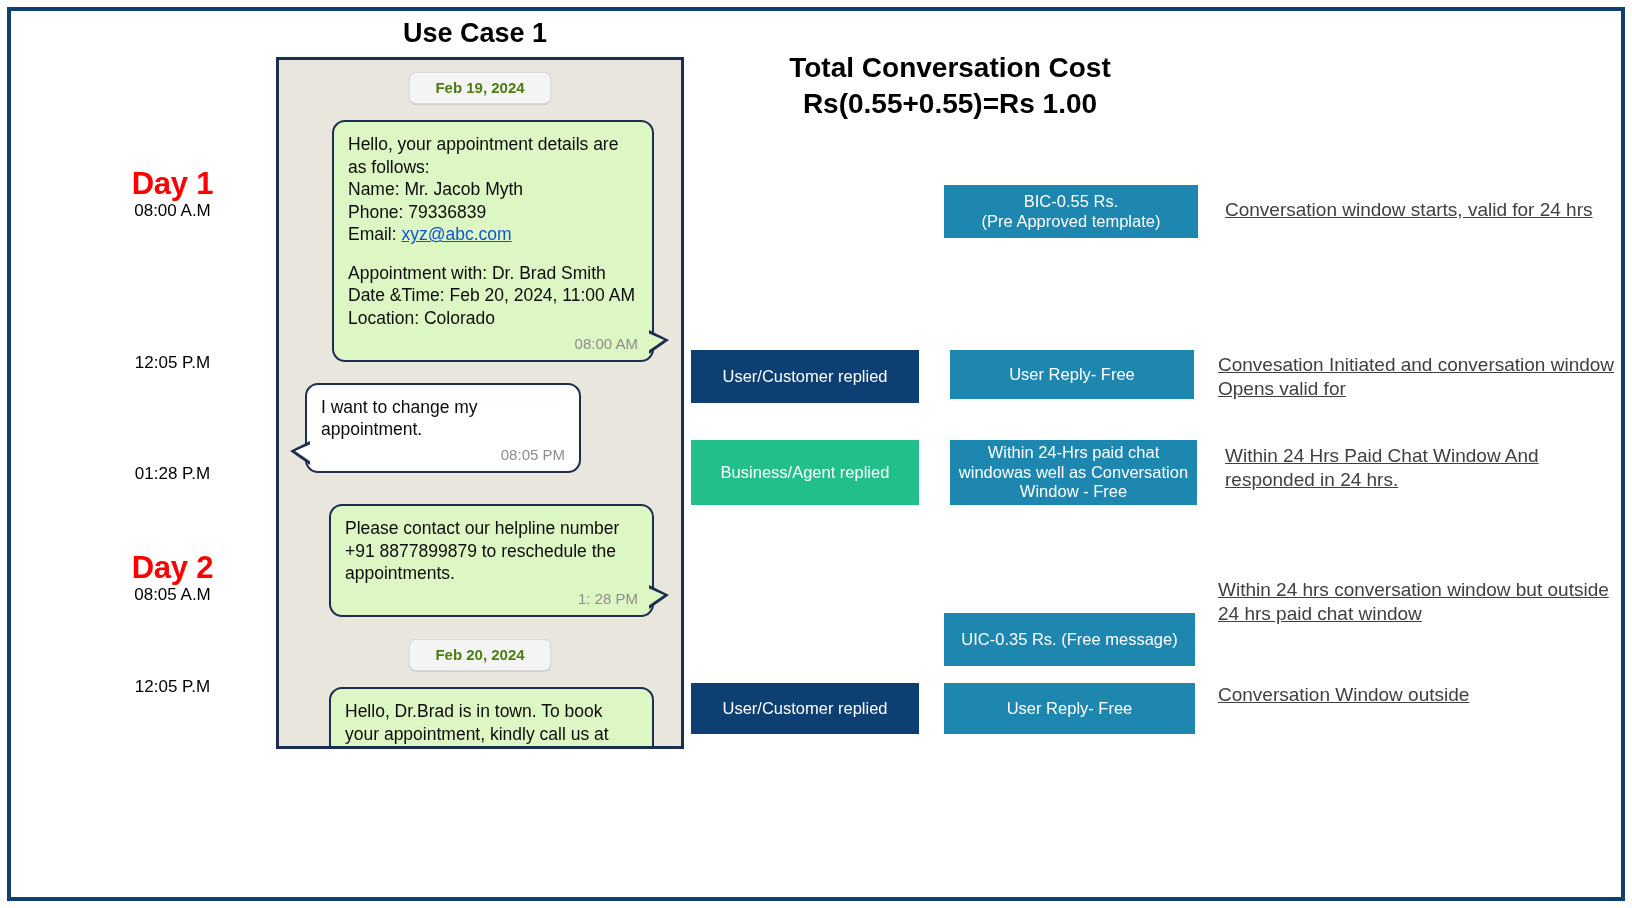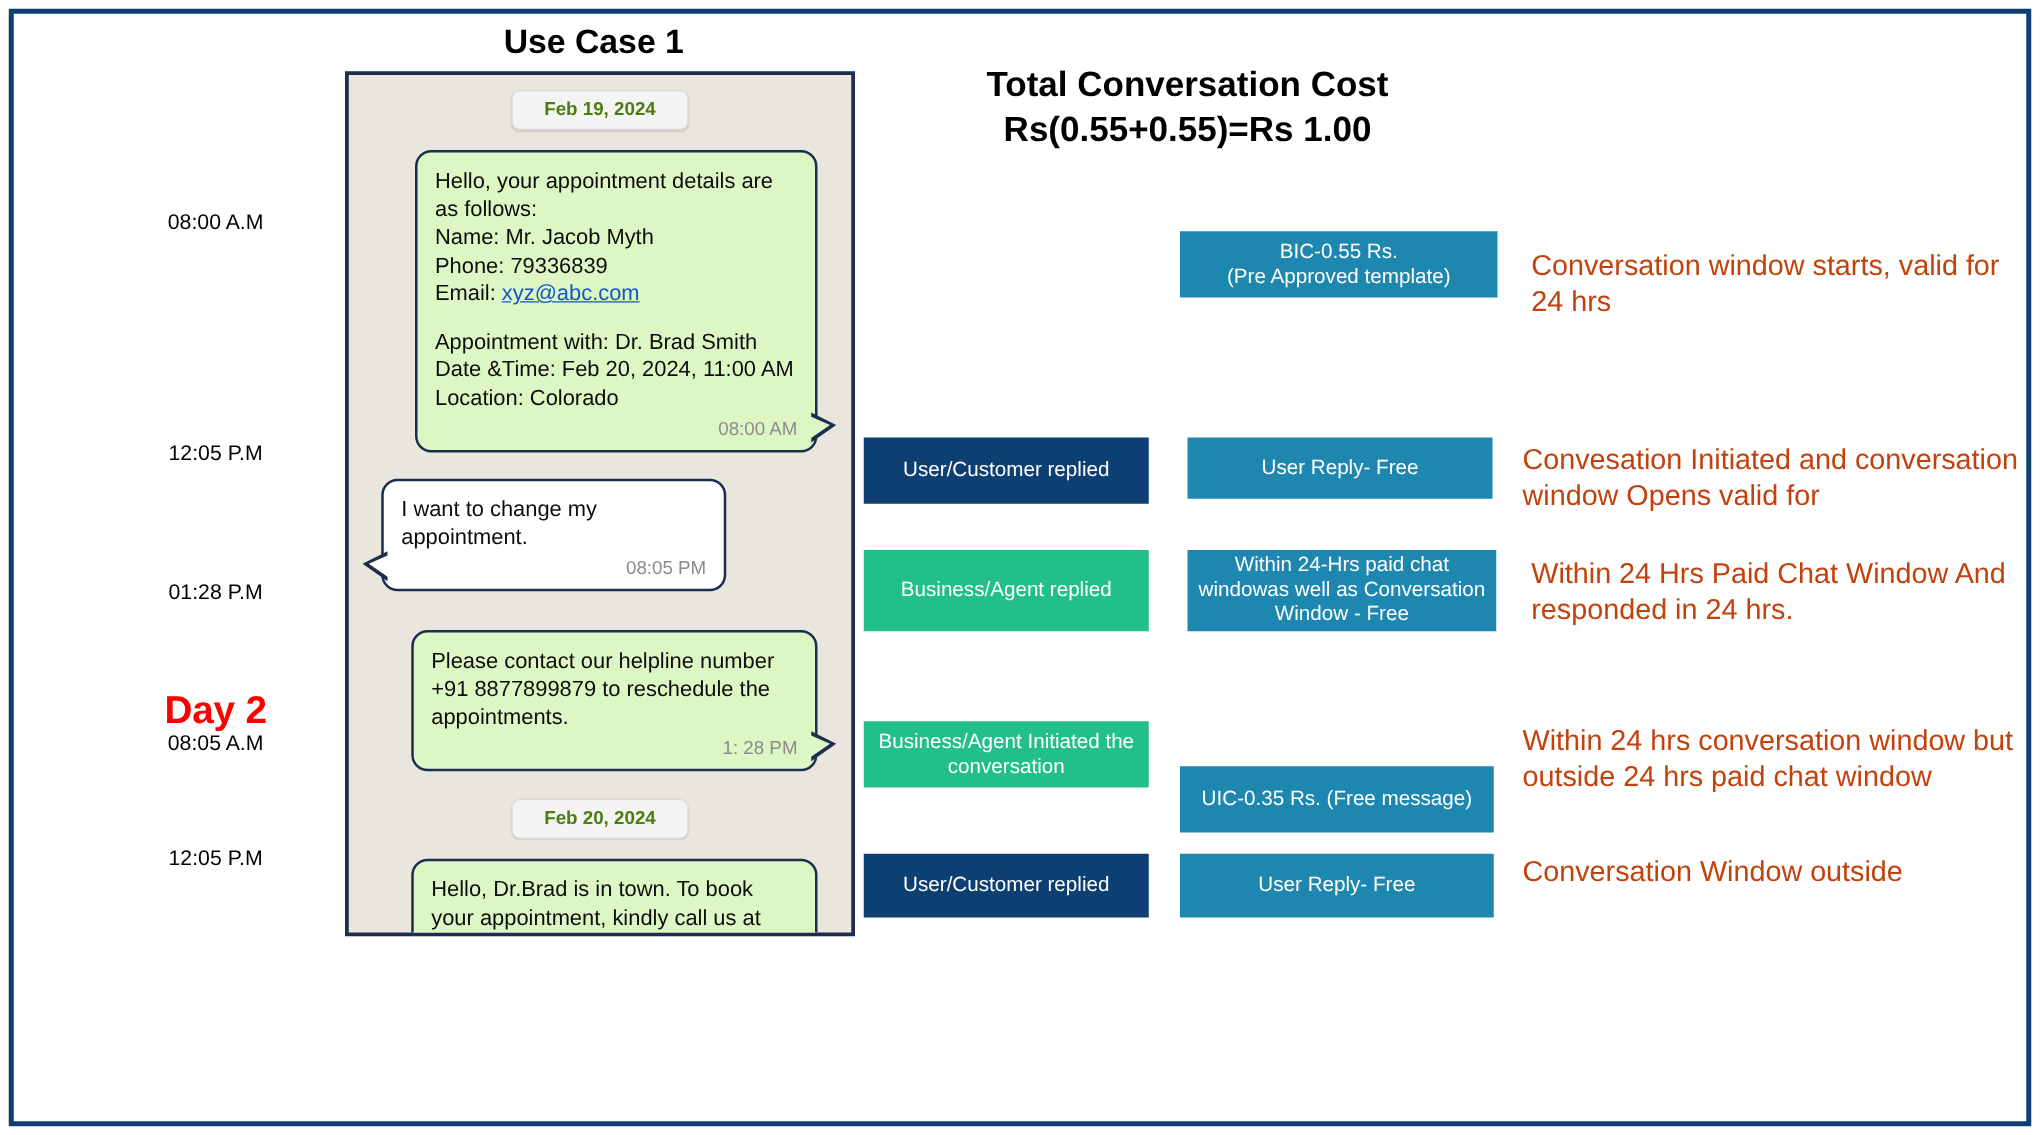--- a/index.html
+++ b/index.html
@@ -200,42 +200,44 @@
   }
   .badge-cost {
     left: 944px;
     width: 254px;
   }
 
   .desc {
     position: absolute;
     left: 1218px;
     width: 400px;
-    font-size: 23px;
+    font-size: 19px;
     line-height: 1.27;
-    color: #c2410c;
+    color: #404040;
+    text-decoration: underline;
   }
   .desc.indent { left: 1225px; }
 </style>
 </head>
 <body>
 
 <div class="slide">
 
   <div class="frame"></div>
 
   <div class="use-case-title">Use Case 1</div>
 
   <div class="cost-title">
     <div>Total Conversation Cost</div>
     <div>Rs(0.55+0.55)=Rs 1.00</div>
   </div>
 
   <div class="timeline">
     <div class="tl-entry" style="top:167px;">
+      <div class="tl-day">Day 1</div>
       <div class="tl-time">08:00 A.M</div>
     </div>
     <div class="tl-entry" style="top:352px;">
       <div class="tl-time">12:05 P.M</div>
     </div>
     <div class="tl-entry" style="top:463px;">
       <div class="tl-time">01:28 P.M</div>
     </div>
     <div class="tl-entry" style="top:551px;">
       <div class="tl-day">Day 2</div>
@@ -290,21 +292,20 @@
   <div class="desc indent" style="top:198px;">Conversation window starts, valid for 24 hrs</div>
 
   <div class="badge navy badge-actor" style="top:350px; height:53px;">User/Customer replied</div>
   <div class="badge teal badge-cost" style="top:350px; height:49px; left:950px; width:244px;">User Reply- Free</div>
   <div class="desc" style="top:353px;">Convesation Initiated and conversation window Opens valid for</div>
 
   <div class="badge green badge-actor" style="top:440px; height:65px;">Business/Agent replied</div>
   <div class="badge teal badge-cost" style="top:440px; height:65px; left:950px; width:247px;">Within 24-Hrs  paid chat windowas well as Conversation Window - Free</div>
   <div class="desc indent" style="top:444px;">Within 24 Hrs Paid Chat Window And responded in 24 hrs.</div>
 
-  <div class="badge green badge-actor" style="top:577px; height:53px;">Business/Agent Initiated the conversation</div>
   <div class="badge teal badge-cost" style="top:577px; height:53px; width:251px;margin-top:36px;">UIC-0.35 Rs.
 (Free message)</div>
   <div class="desc" style="top:578px; width:412px;">Within 24 hrs conversation window but outside 24 hrs paid chat window</div>
 
   <div class="badge navy badge-actor" style="top:683px; height:51px;">User/Customer replied</div>
   <div class="badge teal badge-cost" style="top:683px; height:51px; width:251px;">User Reply- Free</div>
   <div class="desc" style="top:683px;">Conversation Window outside</div>
 
 </div>
 

